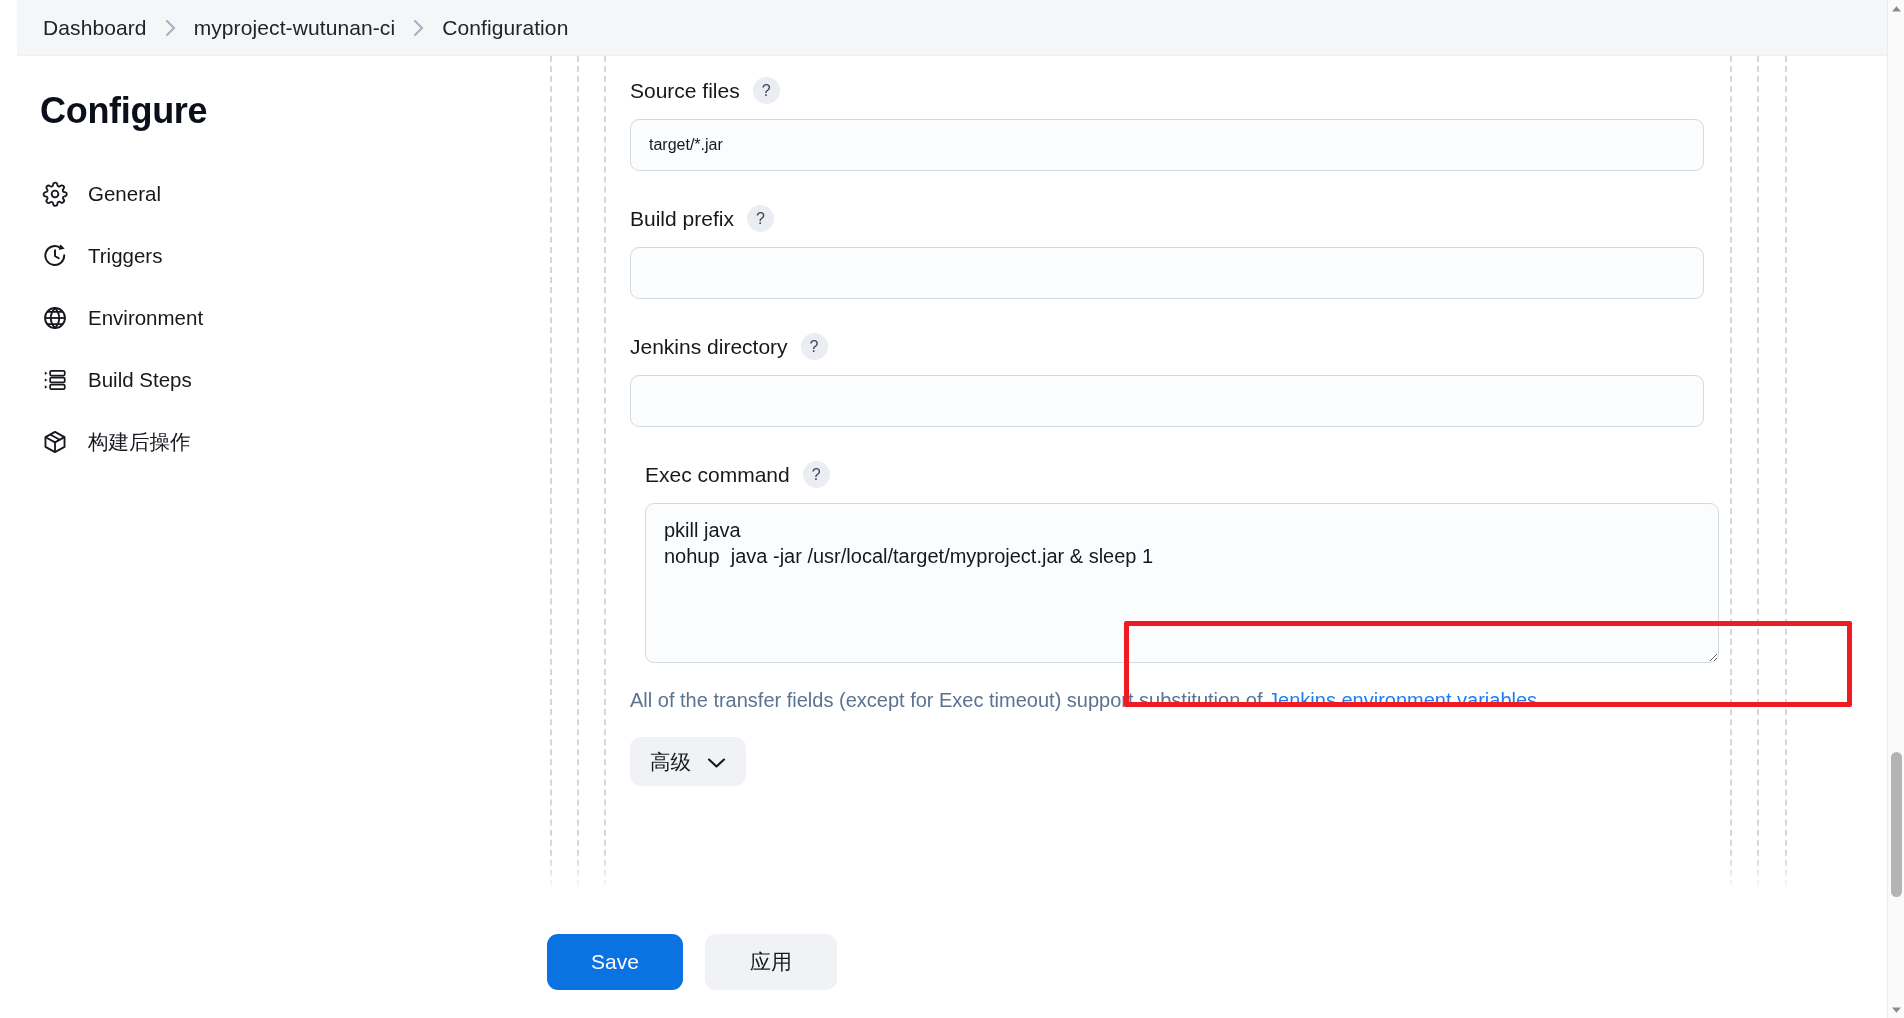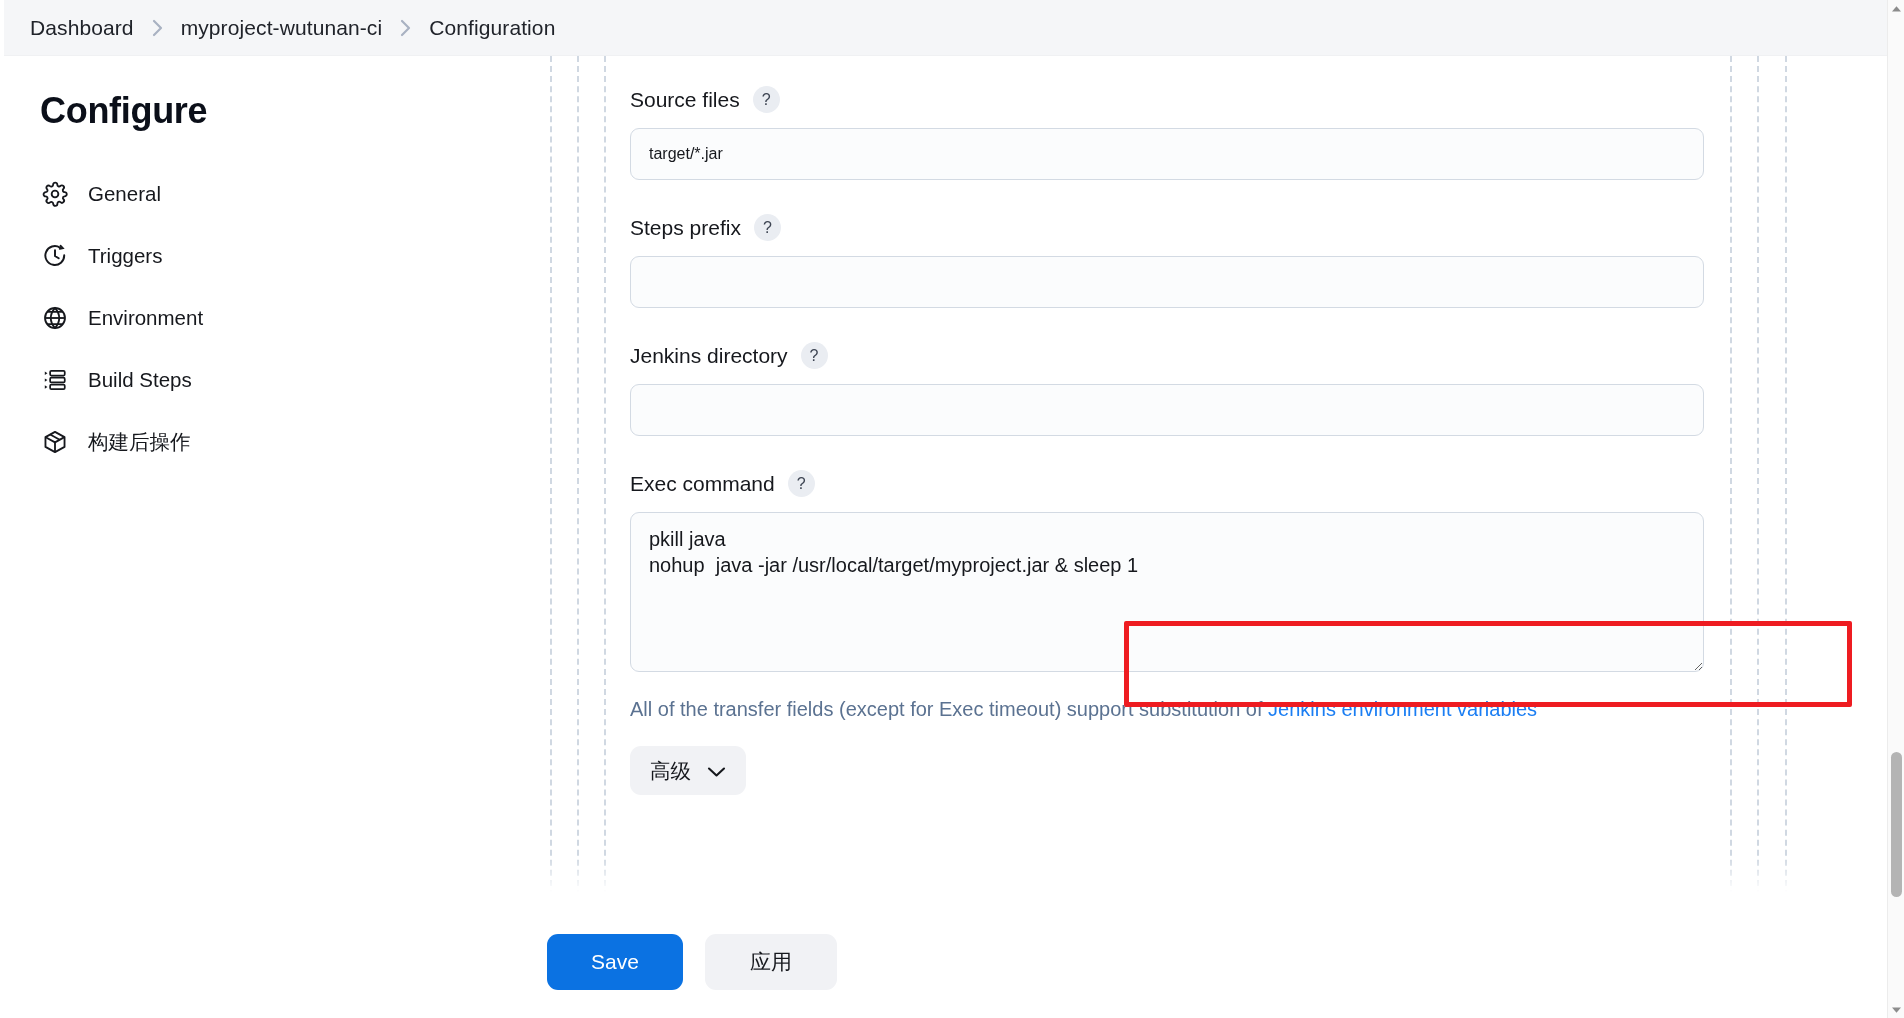--- a/index.html
+++ b/index.html
@@ -13,21 +13,21 @@
   }
   #page {
     position: relative;
     width: 1904px; height: 1018px;
     background: #ffffff;
     overflow: hidden;
   }
 
   
   #breadcrumb-bar {
-    position: absolute; left: 4px; top: 0;
+    position: absolute; left: 17px; top: 0;
     width: 1887px; height: 56px;
     background: #f5f6f8;
     display: flex; align-items: center;
     padding-left: 26px;
     border-bottom: 1px solid #f0f1f3;
   }
   .crumb {
     font-size: 21px;
     color: #20232a;
     letter-spacing: .1px;
@@ -93,21 +93,21 @@
   
   .guide {
     position: absolute;
     top: 0; bottom: 0;
     width: 0;
     border-left: 2px dashed #c8d2de;
     opacity: .85;
   }
   #form-inner {
     position: absolute;
-    left: 100px; top: 16px;
+    left: 100px; top: 7px;
     width: 1100px;
   }
   .field { margin-bottom: 34px; }
   .field-label-row {
     display: flex; align-items: center;
     margin-bottom: 15px;
   }
   .field-label {
     font-size: 21px;
     color: #16181d;
@@ -353,37 +353,37 @@
           <div class="field-label-row">
             <span class="field-label">Source files</span>
             <span class="help-btn">?</span>
           </div>
           <input class="text-input" type="text" value="target/*.jar" style="">
         </div>
 
         
         <div class="field">
           <div class="field-label-row">
-            <span class="field-label">Steps prefix</span>
+            <span class="field-label">Build prefix</span>
             <span class="help-btn">?</span>
           </div>
           <input class="text-input" type="text" value="" style="">
         </div>
 
         
         <div class="field">
           <div class="field-label-row">
             <span class="field-label">Jenkins directory</span>
             <span class="help-btn">?</span>
           </div>
           <input class="text-input" type="text" value="" style="">
         </div>
 
         
-        <div class="field" style="margin-bottom:24px;">
+        <div class="field" style="margin-bottom:24px;margin-left:15px;">
           <div class="field-label-row">
             <span class="field-label">Exec command</span>
             <span class="help-btn">?</span>
           </div>
           <textarea class="text-area" style="">pkill java
 nohup  java -jar /usr/local/target/myproject.jar &amp; sleep 1</textarea>
         </div>
 
         
         <p class="helper-text">

